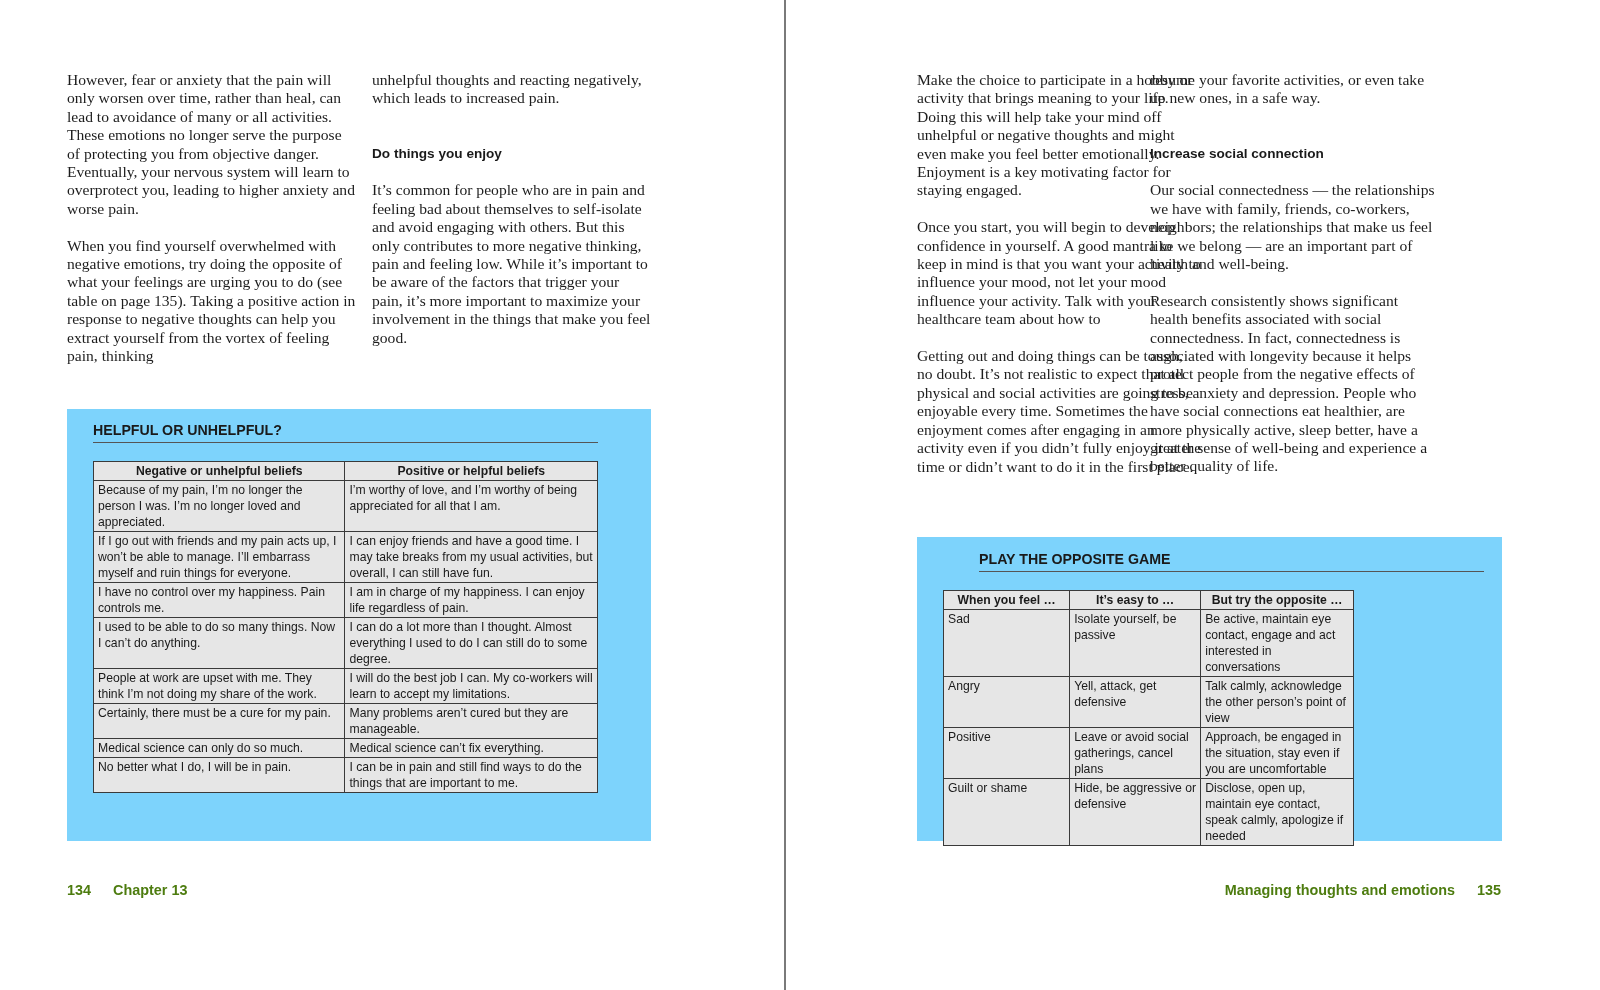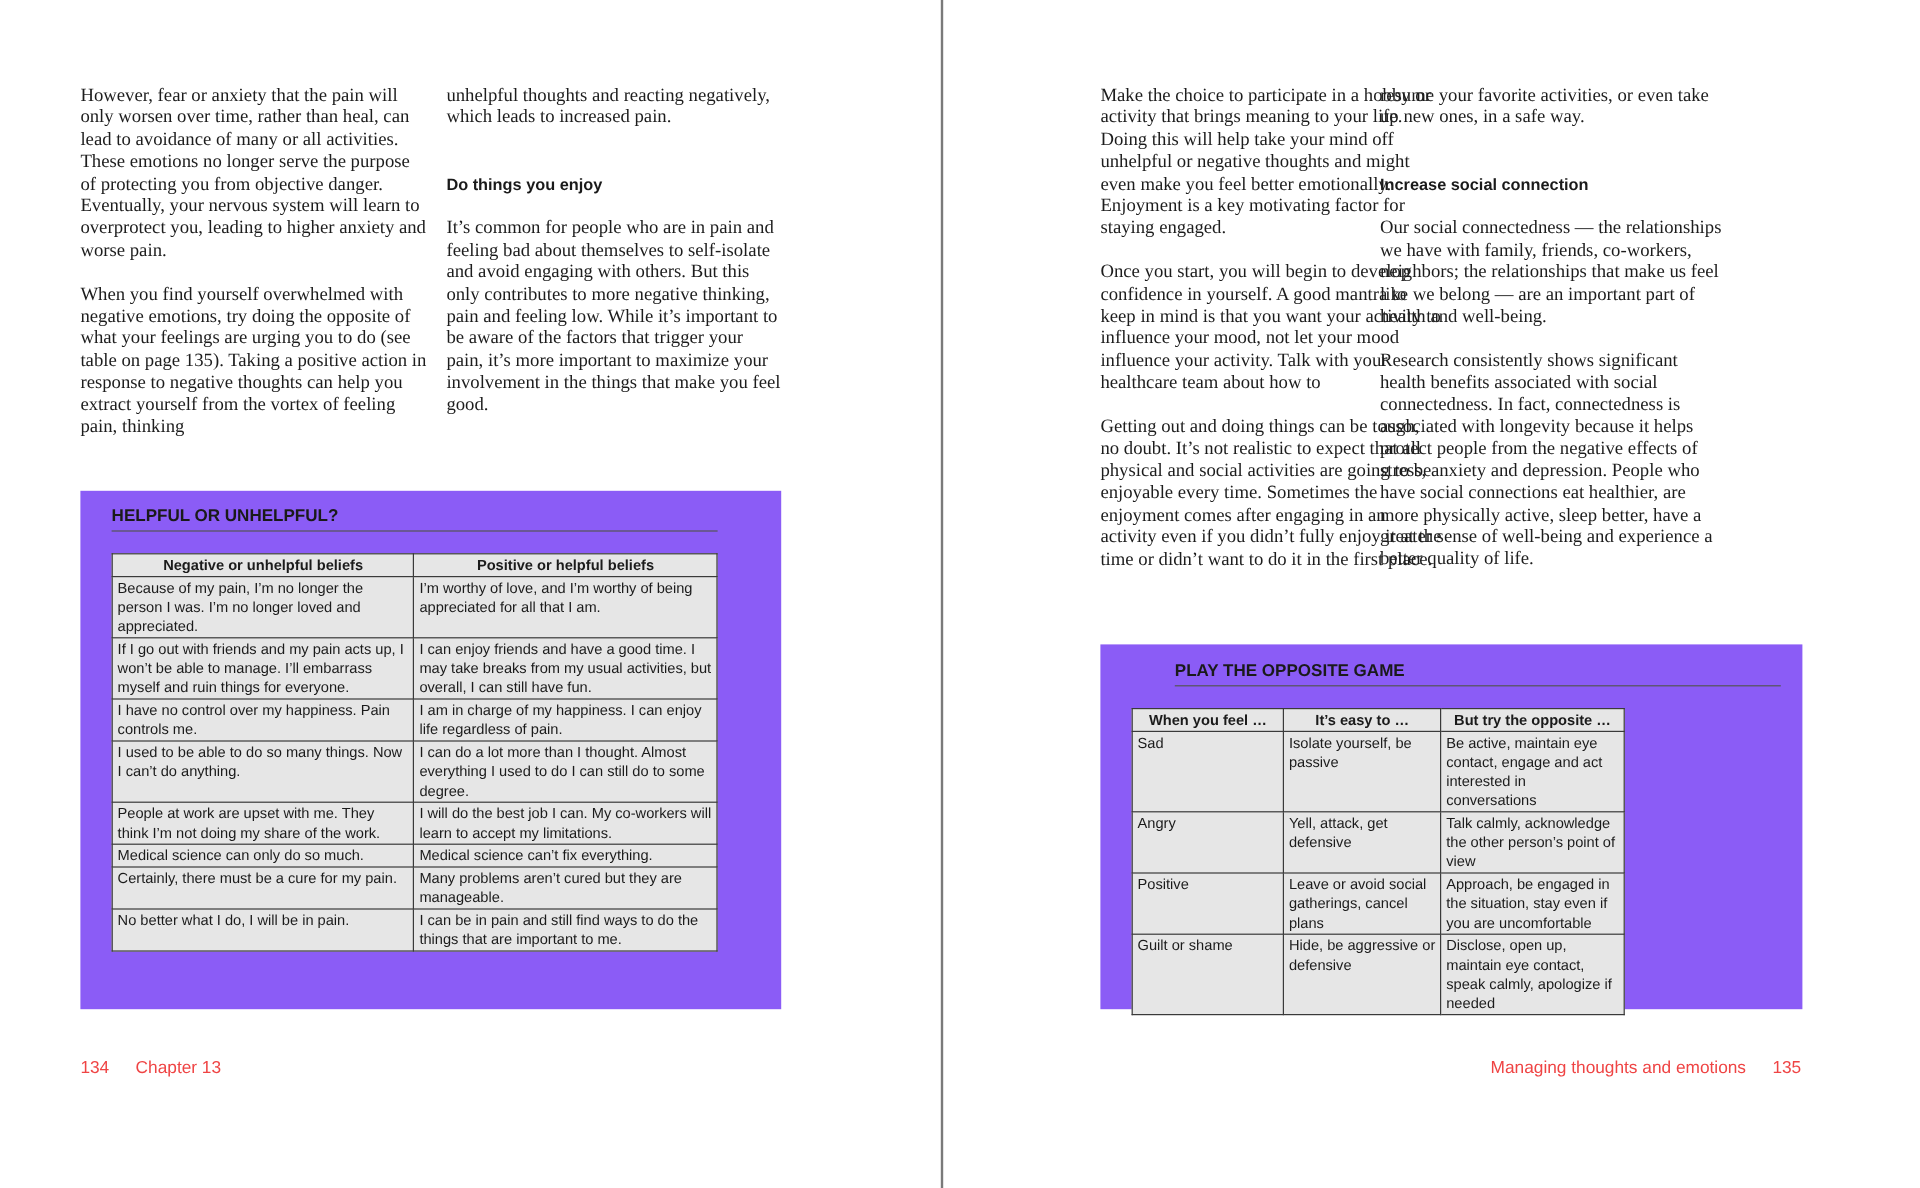--- a/index.html
+++ b/index.html
@@ -17,21 +17,21 @@
       font-family: "Liberation Serif", "DejaVu Serif", serif;
       font-size: 15.6px; line-height: 18.4px; color: #1d1d1d;
     }
     .col p { margin: 0 0 18.4px 0; }
     .col h3 {
       font-family: "Liberation Sans", "DejaVu Sans", sans-serif;
       font-weight: bold; font-size: 13.6px; margin: 0 0 18.4px 0; line-height: 18.4px;
       color: #1a1a1a;
     }
     .box {
-      position: absolute; background: #8b5cf6;
+      position: absolute; background: #7dd3fc;
     }
     .box-title {
       position: absolute;
       font-family: "Liberation Sans", "DejaVu Sans", sans-serif;
       font-weight: bold; font-size: 14.2px; color: #1a1a1a;
       border-bottom: 1.5px solid #555;
       padding-bottom: 4px;
     }
     table.tbl {
       position: absolute; border-collapse: collapse;
@@ -40,21 +40,21 @@
       background: #e6e6e6;
     }
     table.tbl th, table.tbl td {
       border: 1.5px solid #3a3a3a; vertical-align: top; text-align: left;
       padding: 1px 4px 1px 4px;
     }
     table.tbl th { text-align: center; font-weight: bold; }
     .footer {
       position: absolute; top: 882px;
       font-family: "Liberation Sans", "DejaVu Sans", sans-serif;
-      font-weight: normal; font-size: 14.4px; color: #ef4444;
+      font-weight: bold; font-size: 14.4px; color: #4d7c0f;
     }
     .footer span { display: inline-block; }
   </style>
 </head>
 <body>
 
 <div class="spread-divider"></div>
 
 <div class="col" style="left:67px; top:71px; width:290px;">
   <p>However, fear or anxiety that the pain will only worsen over time, rather than heal, can lead to avoidance of many or all activities. These emotions no longer serve the purpose of protecting you from objective danger. Eventually, your ner­vous system will learn to overprotect you, leading to higher anxiety and worse pain.</p>
@@ -96,26 +96,26 @@
       </tr>
       <tr>
         <td>I used to be able to do so many things. Now I can’t do anything.</td>
         <td>I can do a lot more than I thought. Almost everything I used to do I can still do to some degree.</td>
       </tr>
       <tr>
         <td>People at work are upset with me. They think I’m not doing my share of the work.</td>
         <td>I will do the best job I can. My co-workers will learn to accept my limitations.</td>
       </tr>
       <tr>
+        <td>Certainly, there must be a cure for my pain.</td>
+        <td>Many problems aren’t cured but they are manageable.</td>
+      </tr>
+      <tr>
         <td>Medical science can only do so much.</td>
         <td>Medical science can’t fix everything.</td>
-      </tr>
-      <tr>
-        <td>Certainly, there must be a cure for my pain.</td>
-        <td>Many problems aren’t cured but they are manageable.</td>
       </tr>
       <tr>
         <td>No better what I do, I will be in pain.</td>
         <td>I can be in pain and still find ways to do the things that are important to me.</td>
       </tr>
     </tbody>
   </table>
 </div>
 
 <div class="footer" style="left:67px;">

